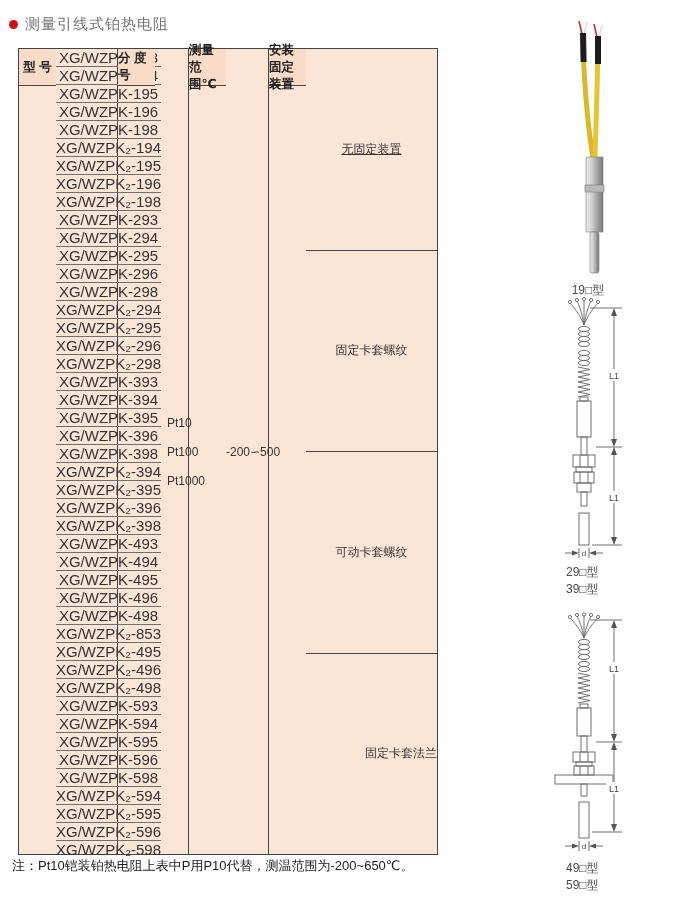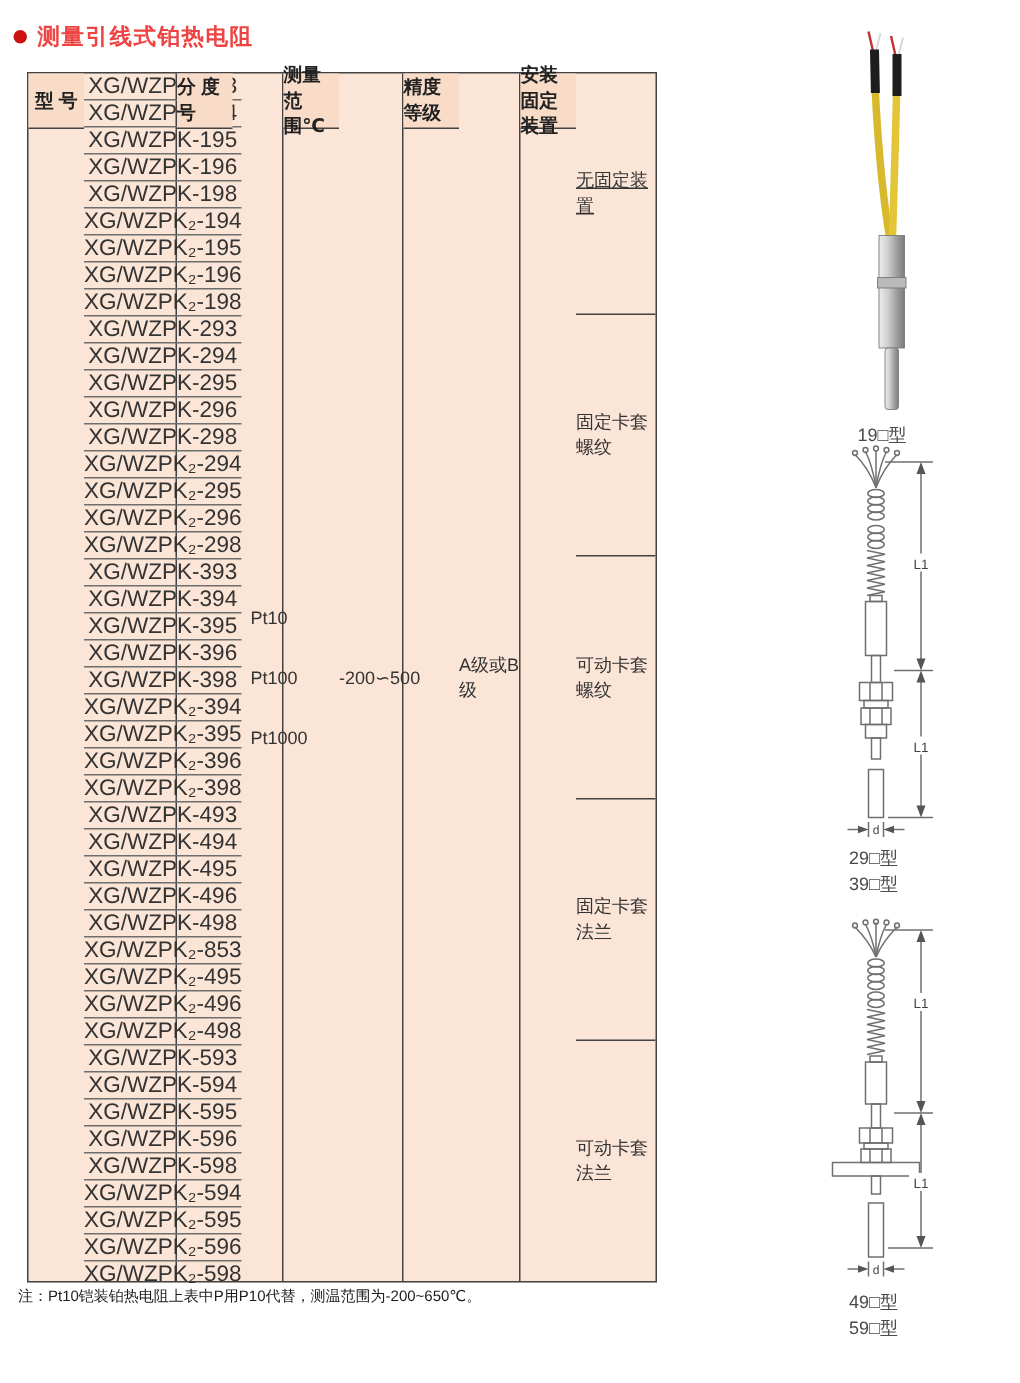--- a/index.html
+++ b/index.html
@@ -1,39 +1,39 @@
 <!DOCTYPE html>
 <html><head>
 <meta charset="utf-8">
 <style>
   *{box-sizing:border-box;margin:0;padding:0}
   body{background:#fff}
   .page{position:relative;width:680px;height:922px;background:#ffffff;
         font-family:"Liberation Sans","DejaVu Sans",sans-serif;overflow:hidden}
   .title-row{position:absolute;left:9px;top:15px;display:flex;align-items:center;gap:7px}
   .bullet{width:9px;height:9px;border-radius:50%;background:#cc1111;flex:0 0 auto}
-  .title-text{font-size:15px;font-weight:bold;color:#ef4444;letter-spacing:1px}
+  .title-text{font-size:15px;font-weight:normal;color:#737373;letter-spacing:1px}
 
   .ptable{position:absolute;left:18px;top:48px;width:420px;height:807px;
           display:flex;border:1px solid #434343;background:#fbe5d7}
   .col{display:flex;flex-direction:row;border-right:1px solid #434343;height:100%}
   .col:last-child{border-right:none}
   .col-model{width:99px}.col-grad{width:71px}.col-range{width:80px}.col-acc{width:78px}.col-mount{flex:1}
   .th{height:37px;flex:0 0 37px;border-bottom:1px solid #434343;display:flex;align-items:center;
       justify-content:center;font-size:12.5px;font-weight:bold;color:#222;background:#f8dcc8}
   .rows{flex:1;display:flex;flex-direction:column}
   .trow{flex:1;display:flex;align-items:center;justify-content:center;
         font-size:15px;color:#333;border-bottom:1px solid #6e6e6e}
   .trow:last-child{border-bottom:none}
   .merged{flex:1;display:flex;align-items:center;justify-content:center;font-size:12px;color:#333}
-  .grad-cell{flex-direction:column;align-items:flex-start;justify-content:center;gap:26px;padding-left:12px}
+  .grad-cell{flex-direction:column;align-items:flex-start;justify-content:center;gap:15px;padding-left:12px}
   .mgroup{display:flex;align-items:center;justify-content:center;font-size:12px;color:#333;
           border-bottom:1px solid #434343}
   .mgroup:last-child{border-bottom:none}
-  .note{position:absolute;left:12px;top:857px;font-size:10px;color:#1c1c1c}
+  .note{position:absolute;left:12px;top:857px;font-size:13px;color:#1c1c1c}
   .dsvg{position:absolute}
   .d-photo{left:540px;top:10px}
   .d-draw1{left:540px;top:295px}
   .d-draw2{left:540px;top:612px}
   svg text{font-family:"Liberation Sans","DejaVu Sans",sans-serif}
 </style>
 </head>
 <body>
 
 <div class="page">
@@ -99,42 +99,35 @@
       <div class="merged grad-cell">
         <div>Pt10</div>
         <div>Pt100</div>
         <div>Pt1000</div>
       </div>
     </div>
     <div class="col col-range">
       <div class="th">测量范围℃</div>
       <div class="merged">-200∽500</div>
     </div>
-    <div class="col col-acc">
-      <div class="th">精度等级</div>
-      <div class="merged">A级或B级</div>
-    </div>
     <div class="col col-mount">
       <div class="th">安装固定装置</div>
       <div class="rows" id="mount-groups">
           <div class="mgroup" style="flex: 9 1 0%; text-decoration: underline;">
             <span>无固定装置</span>
           </div>
           <div class="mgroup" style="flex: 9 1 0%;">
             <span>固定卡套螺纹</span>
           </div>
           <div class="mgroup" style="flex: 9 1 0%; font-family: Liberation Serif, serif;">
             <span>可动卡套螺纹</span>
           </div>
           <div class="mgroup" style="flex: 9 1 0%; justify-content: flex-end;">
             <span>固定卡套法兰</span>
           </div>
-          <div class="mgroup" style="flex: 9 1 0%;">
-            <span>可动卡套法兰</span>
-          </div>
         </div>
     </div>
   </div>
 
   <div class="note">注：Pt10铠装铂热电阻上表中P用P10代替，测温范围为-200~650℃。</div>
 
   <svg class="dsvg d-photo" width="140" height="290" viewBox="0 0 140 290">
     <defs>
       <linearGradient id="metalA" x1="0" y1="0" x2="1" y2="0">
         <stop offset="0" stop-color="#ececec"></stop>

